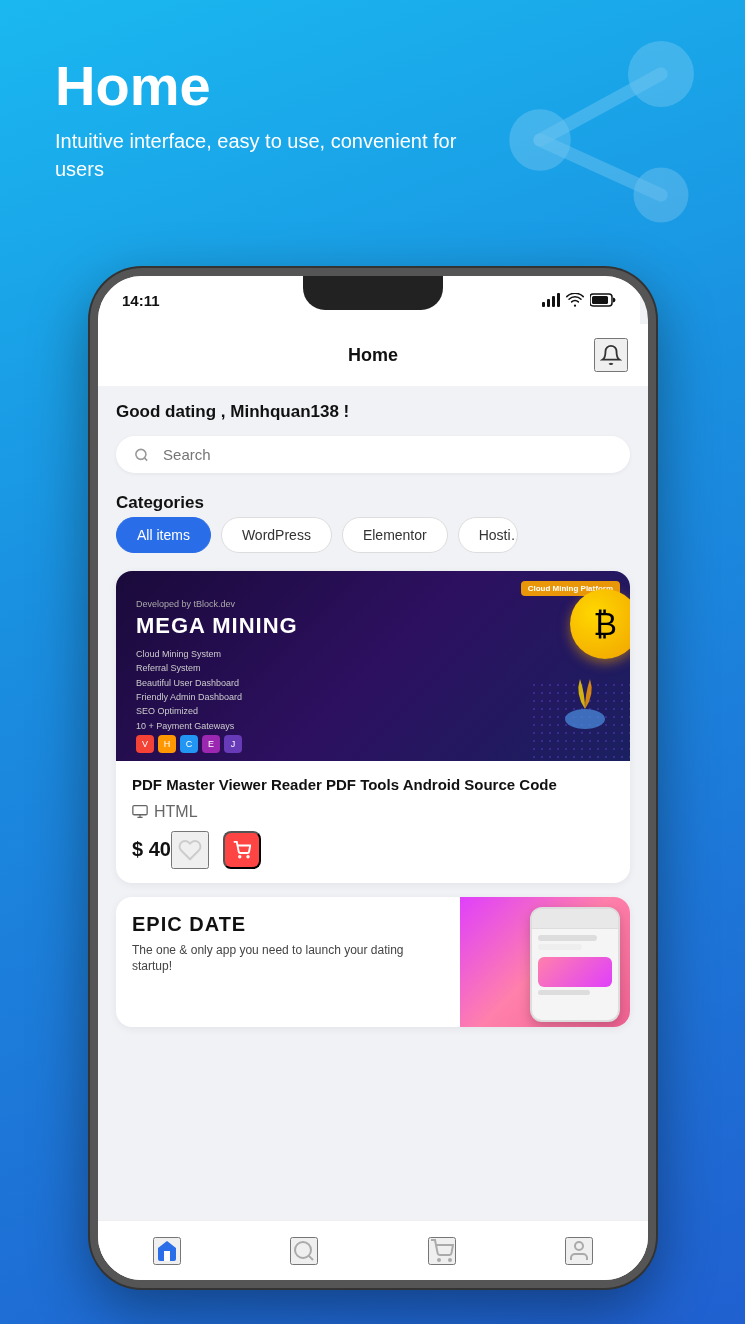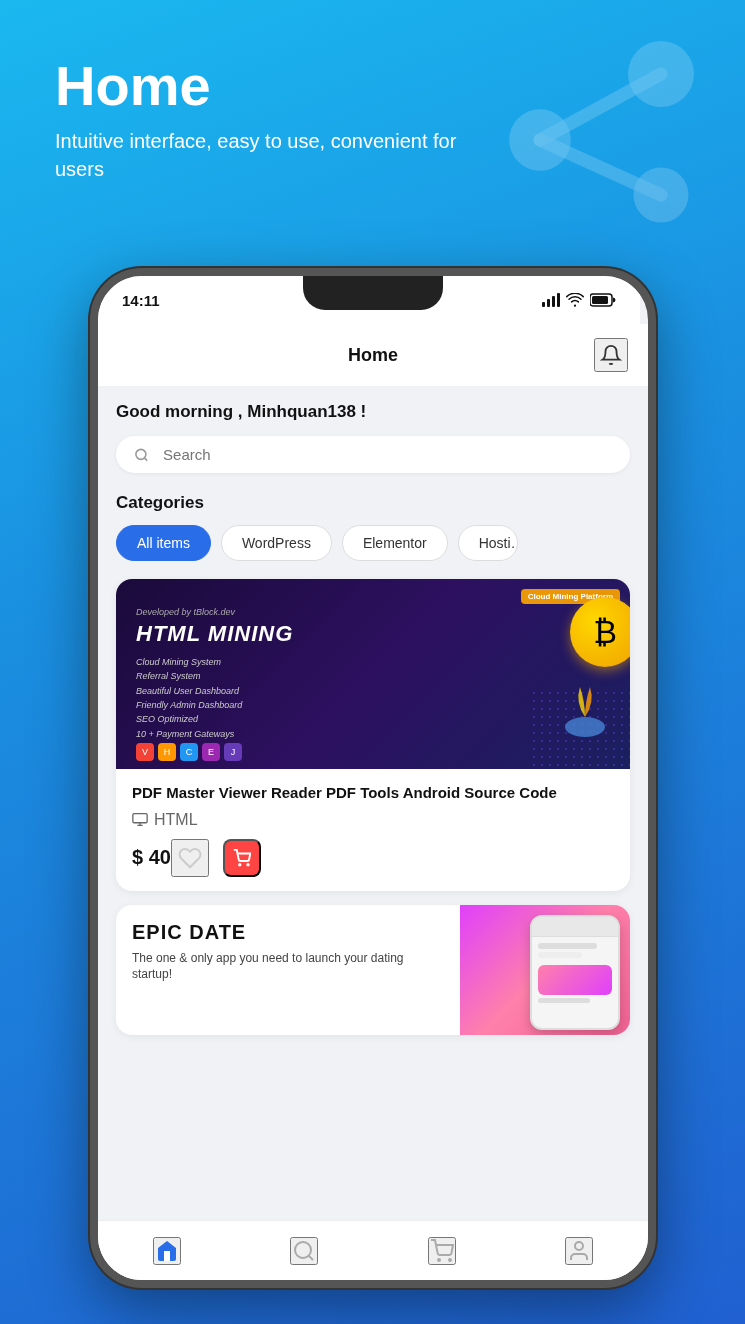--- a/index.html
+++ b/index.html
@@ -161,21 +161,21 @@
       font-size: 15px;
       color: #888;
       width: 100%;
     }
 
     
     .section-title {
       font-size: 17px;
       font-weight: 700;
       color: #111;
-      margin-bottom: 12px;
+      margin-bottom: 4px;
     }
     .categories-row {
       display: flex;
       gap: 10px;
       margin-bottom: 18px;
       overflow: hidden;
     }
     .cat-chip {
       padding: 9px 20px;
       border-radius: 24px;
@@ -208,21 +208,20 @@
       position: relative;
       overflow: hidden;
       display: flex;
       align-items: center;
       justify-content: flex-start;
       padding: 20px;
     }
     .product-image-content {
       position: relative;
       z-index: 2;
-      font-style: italic;
     }
     .mega-mining-label {
       font-size: 9px;
       color: #aaa;
       margin-bottom: 4px;
     }
     .mega-mining-title {
       font-size: 22px;
       font-weight: 900;
       color: white;
@@ -448,21 +447,21 @@
       <button class="bell-btn">
         <svg width="22" height="22" viewBox="0 0 24 24" fill="none" stroke="#333" stroke-width="2">
           <path d="M18 8A6 6 0 006 8c0 7-3 9-3 9h18s-3-2-3-9"></path>
           <path d="M13.73 21a2 2 0 01-3.46 0"></path>
         </svg>
       </button>
     </div>
 
     <div class="main-area">
 
-      <div class="greeting">Good morning , Minhquan138 !</div>
+      <div class="greeting">Good dating , Minhquan138 !</div>
 
       <div class="search-bar">
         <svg width="16" height="16" viewBox="0 0 24 24" fill="none" stroke="#999" stroke-width="2.5">
           <circle cx="11" cy="11" r="8"></circle>
           <path d="M21 21l-4.35-4.35"></path>
         </svg>
         <input class="search-input" type="text" placeholder="Search" style="">
       </div>
 
       <div class="section-title">Categories</div>
@@ -470,21 +469,21 @@
         <button class="cat-chip active">All items</button>
         <button class="cat-chip">WordPress</button>
         <button class="cat-chip">Elementor</button>
         <button class="cat-chip" style="max-width:60px;overflow:hidden;text-overflow:clip;">Hosti…</button>
       </div>
 
       <div class="product-card">
         <div class="product-image">
           <div class="product-image-content">
             <div class="mega-mining-label">Developed by tBlock.dev</div>
-            <div class="mega-mining-title">HTML MINING</div>
+            <div class="mega-mining-title">MEGA MINING</div>
             <ul class="feature-list">
               <li>Cloud Mining System</li>
               <li>Referral System</li>
               <li>Beautiful User Dashboard</li>
               <li>Friendly Admin Dashboard</li>
               <li>SEO Optimized</li>
               <li>10 + Payment Gateways</li>
             </ul>
           </div>
 

